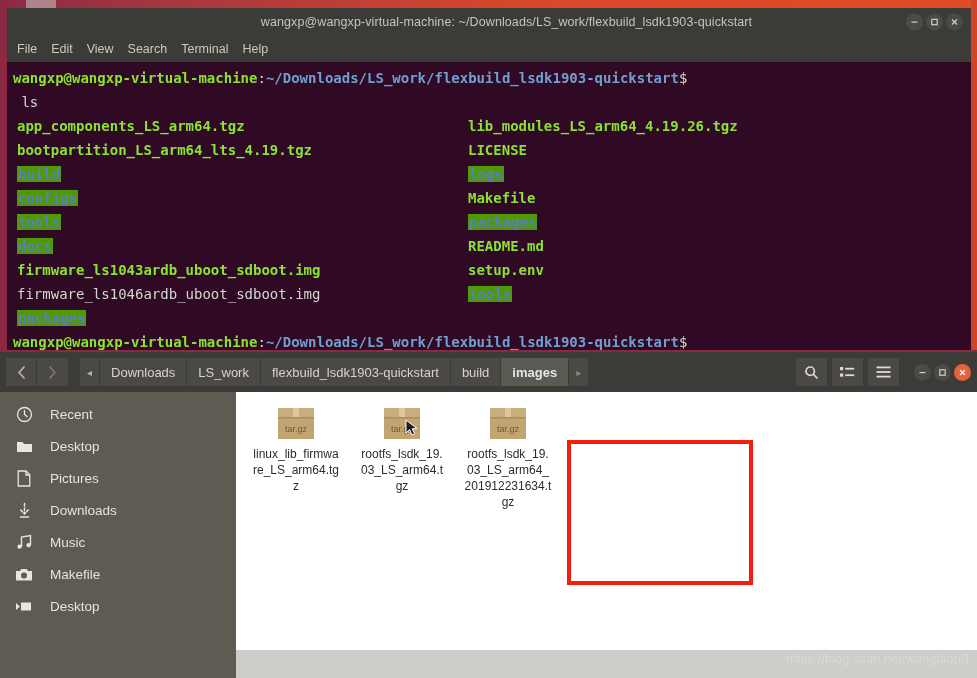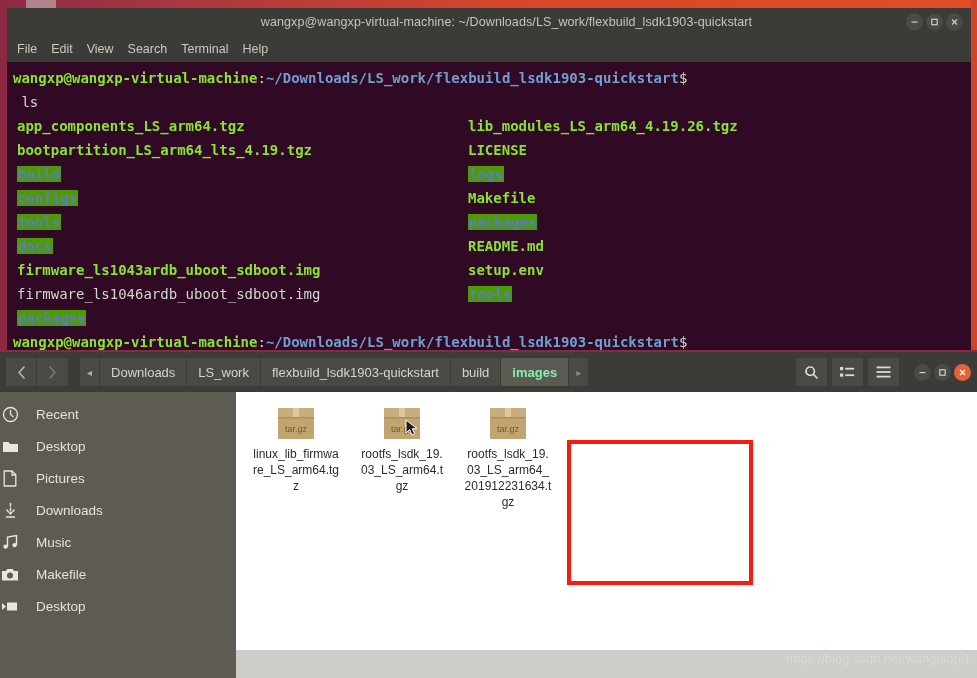--- a/index.html
+++ b/index.html
@@ -90,37 +90,37 @@
   .navbtn:last-child { border-right: none; }
   .navbtn.dim { color: #7e7a74; }
 
   .breadcrumb { display: flex; height: 28px; margin-left: 6px; }
   .crumb {
     background: #4a4944; color: #d7d3cd; font-size: 13px;
     display: flex; align-items: center; padding: 0 11px;
     border-right: 1px solid #3c3b37; white-space: nowrap;
   }
   .crumb.arrow { padding: 0 7px; color: #b3aea7; font-size: 10px; }
-  .crumb.current { background: #5a5952; color: #86efac; font-weight: bold; }
+  .crumb.current { background: #5a5952; color: #e5e5e5; font-weight: bold; }
   .crumb.tail { background: #4a4944; color: #8d8982; }
 
   .fm-spacer { flex: 1; }
   .toolgroup { display: flex; gap: 5px; }
   .toolbtn {
     width: 31px; height: 28px; background: #4a4944; color: #ddd9d3;
     display: flex; align-items: center; justify-content: center;
   }
   .fm-winbtns { display: flex; gap: 3px; margin-left: 9px; }
 
   .fm-main { flex: 1; display: flex; min-height: 0; }
   .fm-sidebar {
     width: 236px; background: #5d5b52; padding-top: 6px; flex: none;
   }
   .side-item {
-    height: 32px; display: flex; align-items: center; padding-left: 0; gap: 16px;
+    height: 32px; display: flex; align-items: center; padding-left: 14px; gap: 16px;
   }
   .side-ico { width: 20px; color: #e9e6e1; display: flex; align-items: center; justify-content: center; }
   .side-label { color: #e5e2dd; font-size: 13.5px; }
 
   .fm-content { flex: 1; background: #ffffff; position: relative; }
   .icon-grid {
     display: flex; padding: 10px 0 0 14px; gap: 8px;
   }
   .file-item {
     width: 92px; display: flex; flex-direction: column; align-items: center;

